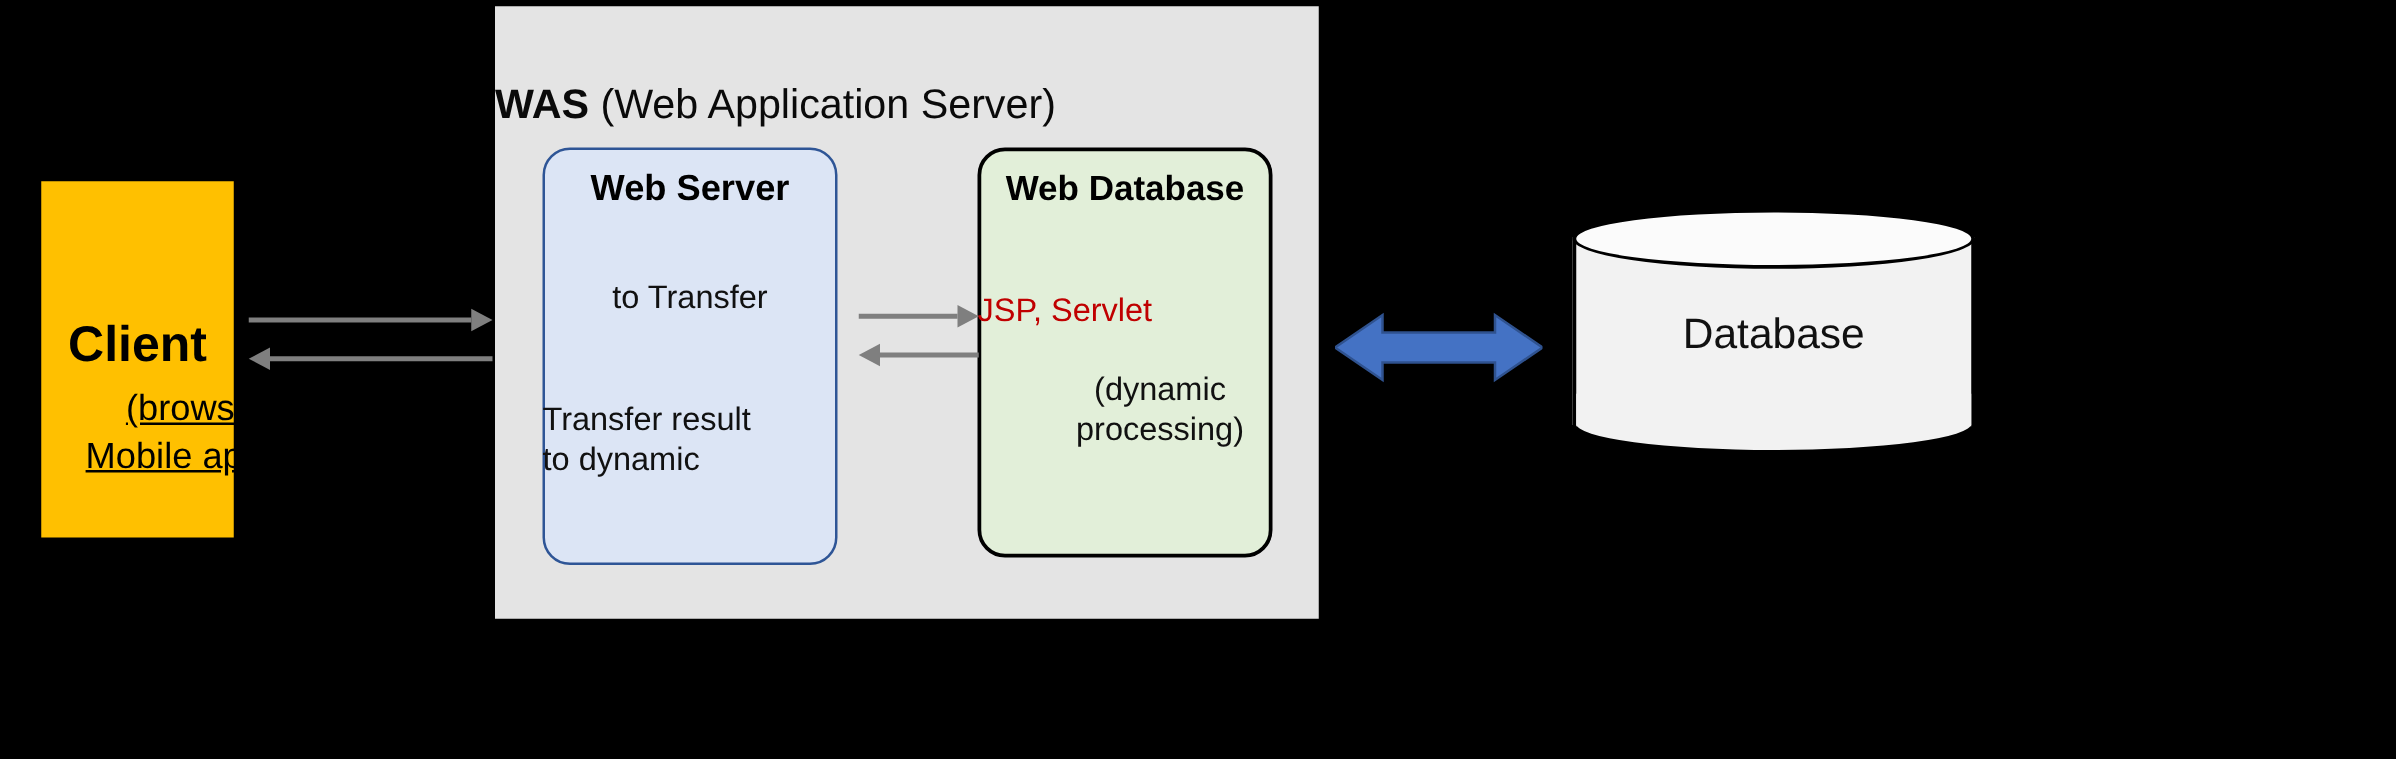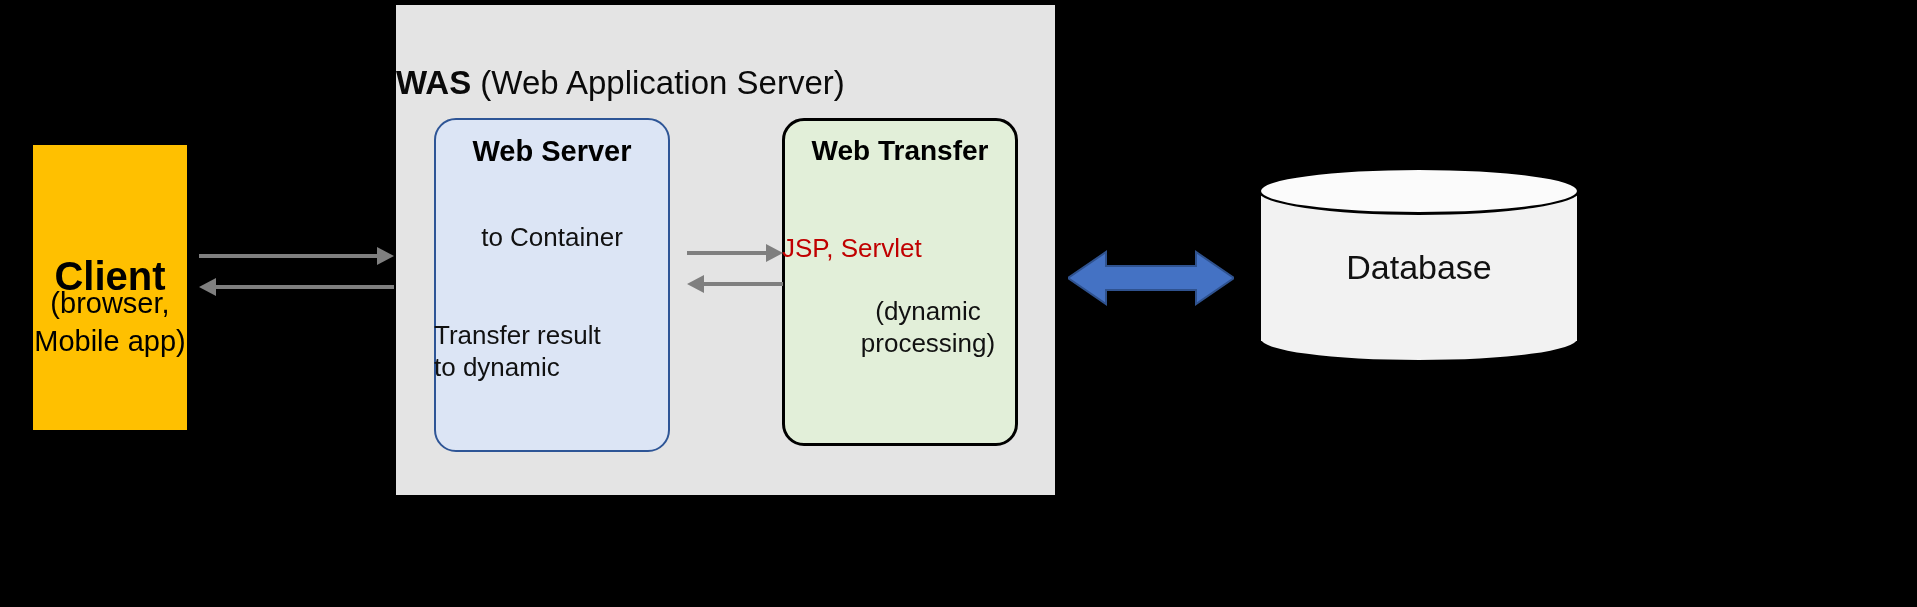--- a/index.html
+++ b/index.html
@@ -4,22 +4,22 @@
 <style>
   html,body{margin:0;padding:0;background:#000;}
   body{width:1917px;height:607px;position:relative;overflow:hidden;
        font-family:"Liberation Sans","DejaVu Sans",sans-serif;}
   .abs{position:absolute;}
 
   
   #client-box{left:33px;top:145px;width:154px;height:285px;background:#FFC000;}
   #client-title{left:0px;top:255px;width:220px;text-align:center;
        font-size:40px;font-weight:bold;color:#000;line-height:1.05;}
-  #client-sub{left:0px;top:284px;width:220px;text-align:center;
-       font-size:29px;color:#000;line-height:1.32;font-weight:400;}
+  #client-sub{left:0px;top:308px;width:220px;text-align:right;
+       font-size:29px;color:#000;line-height:1.32;font-weight:400;text-decoration:underline;}
 
   
   #was-panel{left:396px;top:5px;width:659px;height:490px;background:#E4E4E4;}
   #was-title{left:396px;top:24px;width:590px;text-align:left;
        font-size:33px;color:#0a0a0a;white-space:nowrap;margin-top:40px;}
   #was-title .b{font-weight:bold;}
 
   
   #web-server-box{left:434px;top:118px;width:236px;height:334px;
        background:#DCE5F5;border:2px solid #2E5596;border-radius:22px;
@@ -76,29 +76,29 @@
 </div>
 
 <div class="abs" id="was-panel"></div>
 <div class="abs" id="was-title">
   <span class="b">WAS</span><span>&nbsp;</span><span>(Web Application Server)</span>
 </div>
 
 <div class="abs" id="web-server-box"></div>
 <div class="abs" id="ws-title">Web Server</div>
 <div class="abs" id="ws-l1">
-  <div>to Container</div>
+  <div>to Transfer</div>
 </div>
 <div class="abs" id="ws-l2">
   <div>Transfer result</div>
   <div>to dynamic</div>
 </div>
 
 <div class="abs" id="web-container-box"></div>
-<div class="abs" id="wc-title">Web Transfer</div>
+<div class="abs" id="wc-title">Web Database</div>
 <div class="abs" id="wc-red">JSP, Servlet</div>
 <div class="abs" id="wc-sub">
   <div>(dynamic</div>
   <div>processing)</div>
 </div>
 
 <div class="abs garrow" style="left:199px;top:254px;width:178px;"></div>
 <div class="abs ghead ghead-r" style="left:377px;top:247px;"></div>
 
 <div class="abs garrow" style="left:216px;top:285px;width:178px;"></div>

